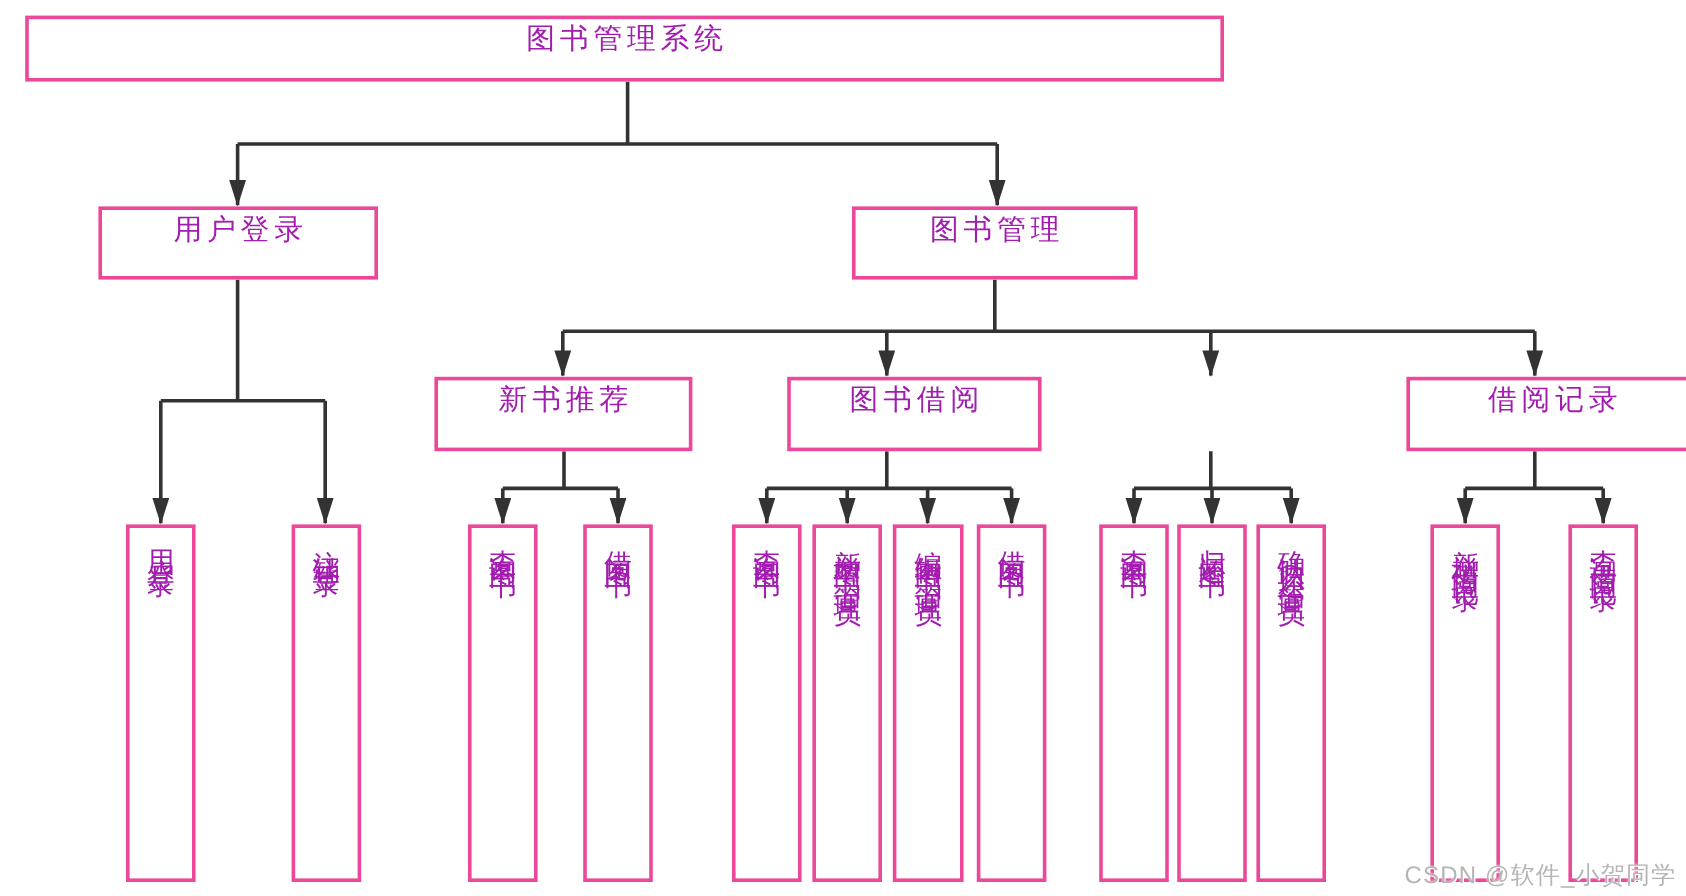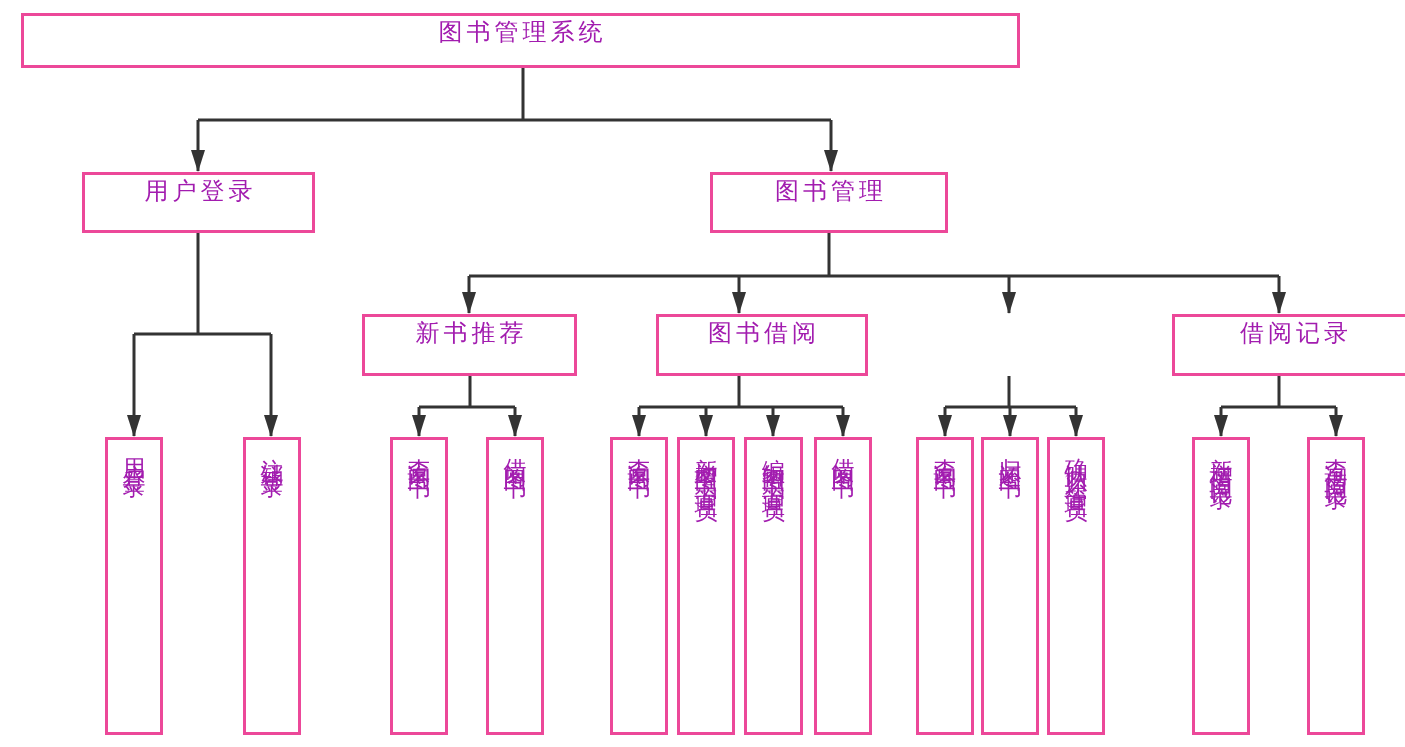--- a/index.html
+++ b/index.html
@@ -159,14 +159,15 @@
     <span>确认归还（管理员）</span>
   </div>
 
   <div class="node leaf" style="left:1192px; width:58px;">
     <span>新增借阅记录</span>
   </div>
   <div class="node leaf" style="left:1307px; width:58px;">
     <span>查询借阅记录</span>
   </div>
 
+  <div class="watermark">CSDN @软件_小贺同学</div>
 
 </div>
 
 </body></html>

